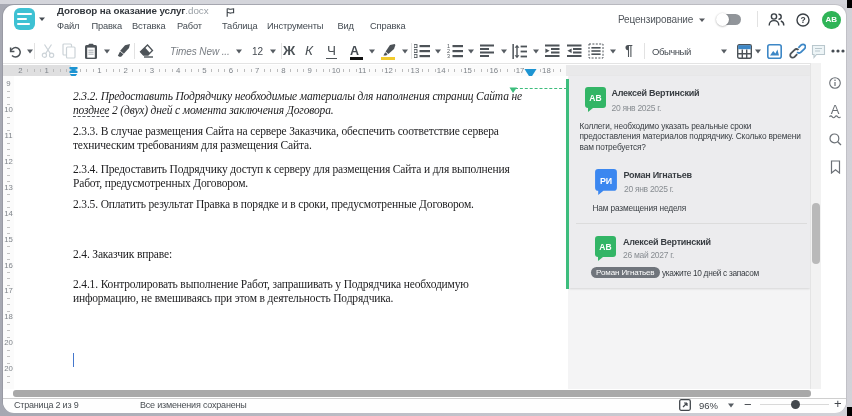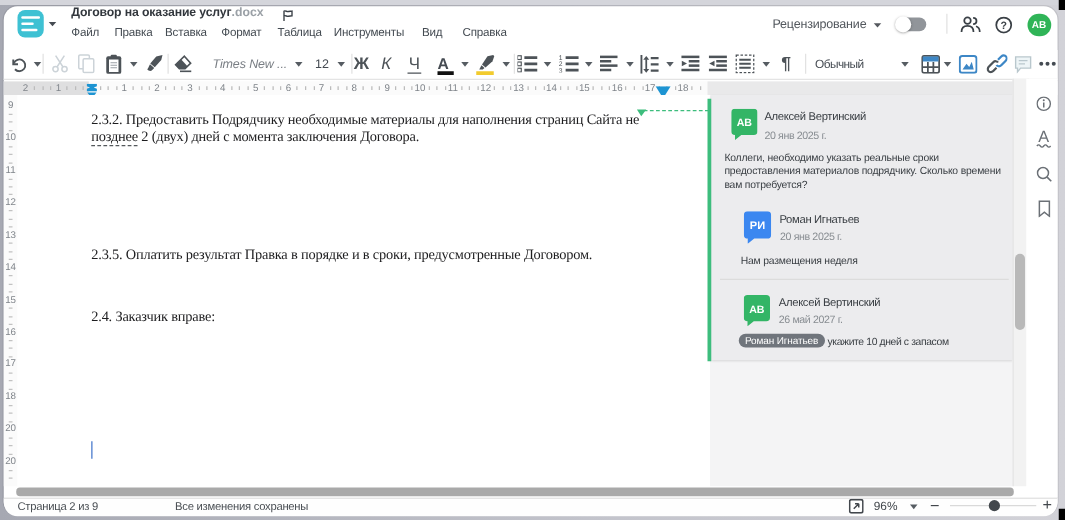--- a/index.html
+++ b/index.html
@@ -21,21 +21,21 @@
   .vnum{position:absolute;left:0;width:11px;text-align:center;font-size:7.8px;line-height:8px;color:#7f848a;transform:translateY(-50%);}
   .vtick{position:absolute;left:4px;width:3px;height:1px;background:#c2c2c2;}
   
   #page{position:absolute;left:14px;top:76px;width:552px;height:313px;background:#fff;}
   .para{position:absolute;font-family:"Liberation Serif",serif;font-size:11.5px;letter-spacing:-0.16px;line-height:14.1px;color:#1d1d1f;white-space:nowrap;}
   .du{border-bottom:1px dashed #53575b;}
   
   #panel{position:absolute;left:568px;top:76px;width:242px;height:313px;background:#f4f4f5;}
   #card{position:absolute;left:568.5px;top:76px;width:241.5px;height:212px;background:#ececee;box-shadow:0 1px 2px rgba(0,0,0,0.12);}
   #greenbar{position:absolute;left:566px;top:78.5px;width:2.5px;height:210px;background:#3dbd7d;}
-  .cname{position:absolute;font-size:9px;letter-spacing:-0.25px;font-weight:normal;color:#383d42;}
+  .cname{position:absolute;font-size:9px;letter-spacing:-0.25px;font-weight:bold;color:#383d42;}
   .cdate{position:absolute;font-size:8.5px;letter-spacing:-0.3px;color:#888d92;}
   .cbody{position:absolute;font-size:8.3px;letter-spacing:-0.15px;color:#393e43;line-height:10.7px;}
   
   #vsb{position:absolute;left:810px;top:63px;width:11px;height:326px;background:#f2f2f2;border-left:1px solid #e4e4e4;border-right:1px solid #e4e4e4;}
   #vsb-thumb{position:absolute;left:811.5px;top:203px;width:8px;height:61px;background:#b9b9b9;border-radius:4px;}
   #sidebar{position:absolute;left:821px;top:63px;width:25px;height:335px;background:#fff;}
   #hsb{position:absolute;left:13px;top:389.5px;width:798px;height:7.5px;background:#a9a9a9;border-radius:3px;}
   #statusbar{position:absolute;left:3px;top:398px;width:843px;height:14px;background:#fefefe;border-top:1px solid #cfcfcf;border-radius:0 0 11px 11px;}
   .sbtext{position:absolute;top:399.5px;font-size:9px;letter-spacing:-0.2px;color:#4a4f54;}
 </style>
@@ -48,28 +48,28 @@
   <div class="notch" style="left:847px;top:407px;width:5px;height:9px;"></div>
 
   <div class="abs" style="left:13.5px;top:8px;width:21px;height:22px;border-radius:6px;background:#3ec1d3;">
     <div class="abs" style="left:3px;top:5.2px;width:15px;height:1.9px;background:#fff;border-radius:1px;"></div>
     <div class="abs" style="left:3px;top:10.2px;width:10px;height:1.9px;background:#fff;border-radius:1px;"></div>
     <div class="abs" style="left:3px;top:15.4px;width:13.5px;height:1.9px;background:#fff;border-radius:1px;"></div>
   </div>
   <svg class="abs" style="left:38px;top:16px;" width="8" height="6">
       <path d="M1 1.5 L7 1.5 L4 5 Z" fill="#454b52"></path>
     </svg>
-  <div class="abs" style="left:57px;top:4.8px;font-size:9.8px;letter-spacing:-0.1px;font-weight:600;color:#32373d;">Договор на оказание услуг<span style="color:#9aa0a6;font-weight:bold;letter-spacing:0;">.docx</span></div>
+  <div class="abs" style="left:57px;top:4.8px;font-size:9.8px;letter-spacing:-0.1px;font-weight:600;color:#32373d;">Договор на оказание услуг<span style="color:#9aa0a6;font-weight:normal;letter-spacing:0;">.docx</span></div>
   <svg class="abs" style="left:226px;top:7.5px;" width="9" height="9" viewBox="0 0 9 9">
       <path d="M1.2 0.5 L1.2 8.8 M1.2 0.9 C2.4 0.2 3.6 1.7 4.8 1.2 C5.8 0.8 6.4 1.1 7.6 0.9 L7.6 4.7 C6.4 4.9 5.8 4.6 4.8 5 C3.6 5.5 2.4 4 1.2 4.7" stroke="#3a4047" stroke-width="1.1" fill="none"></path>
     </svg>
   <div class="menuitem" style="left:57px;">Файл</div>
   <div class="menuitem" style="left:91.5px;">Правка</div>
   <div class="menuitem" style="left:132px;">Вставка</div>
-  <div class="menuitem" style="left:177px;">Формат</div>
+  <div class="menuitem" style="left:177px;">Работ</div>
   <div class="menuitem" style="left:222px;">Таблица</div>
   <div class="menuitem" style="left:267px;">Инструменты</div>
   <div class="menuitem" style="left:337.5px;">Вид</div>
   <div class="menuitem" style="left:370px;">Справка</div>
 
   <div class="abs" style="left:618px;top:13.5px;font-size:10px;letter-spacing:-0.15px;color:#52575d;">Рецензирование</div>
   <svg class="abs" style="left:698px;top:17px;" width="8" height="6">
       <path d="M1 1.5 L7 1.5 L4 5 Z" fill="#55585e"></path>
     </svg>
   <div class="abs" style="left:717px;top:14px;width:24px;height:10.5px;border-radius:5.5px;background:#91959a;"></div>
@@ -406,23 +406,26 @@
   <div class="vtick" style="top:254.2px;"></div>
   <div class="vtick" style="top:260.7px;"></div>
   <div class="vtick" style="top:273.7px;"></div>
   <div class="vtick" style="top:280.1px;"></div>
   <div class="vtick" style="top:286.6px;"></div>
   <div class="vtick" style="top:299.6px;"></div>
   <div class="vtick" style="top:306.0px;"></div>
   </div>
 
   <div id="page"></div>
-  <div class="para" style="left:73px;top:88.5px;">2.3.2. Предоставить Подрядчику необходимые материалы для наполнения страниц Сайта не<br><span class="du">позднее</span> 2 (двух) дней с момента заключения Договора.</div>
+  <div class="para" style="left:73px;top:88.5px;font-style:italic;">2.3.2. Предоставить Подрядчику необходимые материалы для наполнения страниц Сайта не<br><span class="du">позднее</span> 2 (двух) дней с момента заключения Договора.</div>
+  <div class="para" style="left:73px;top:124px;">2.3.3. В случае размещения Сайта на сервере Заказчика, обеспечить соответствие сервера<br>техническим требованиям для размещения Сайта.</div>
+  <div class="para" style="left:73px;top:161.5px;">2.3.4. Предоставить Подрядчику доступ к серверу для размещения Сайта и для выполнения<br>Работ, предусмотренных Договором.</div>
   <div class="para" style="left:73px;top:196.5px;">2.3.5. Оплатить результат Правка в порядке и в сроки, предусмотренные Договором.</div>
   <div class="para" style="left:73px;top:246.5px;">2.4. Заказчик вправе:</div>
+  <div class="para" style="left:73px;top:277px;">2.4.1. Контролировать выполнение Работ, запрашивать у Подрядчика необходимую<br>информацию, не вмешиваясь при этом в деятельность Подрядчика.</div>
   <div class="abs" style="left:73px;top:353px;width:1.3px;height:14px;background:#4477cc;"></div>
 
   <svg class="abs" style="left:509px;top:86.5px;" width="9" height="7">
       <path d="M0.5 0.5 L8 0.5 L4 6 Z" fill="#3dbd7d"></path>
     </svg>
   <div class="abs" style="left:515px;top:88px;width:52px;height:0;border-top:1.4px dashed #3dbd7d;"></div>
 
   <div id="panel"></div>
   <div id="card"></div>
   <div id="greenbar"></div>

